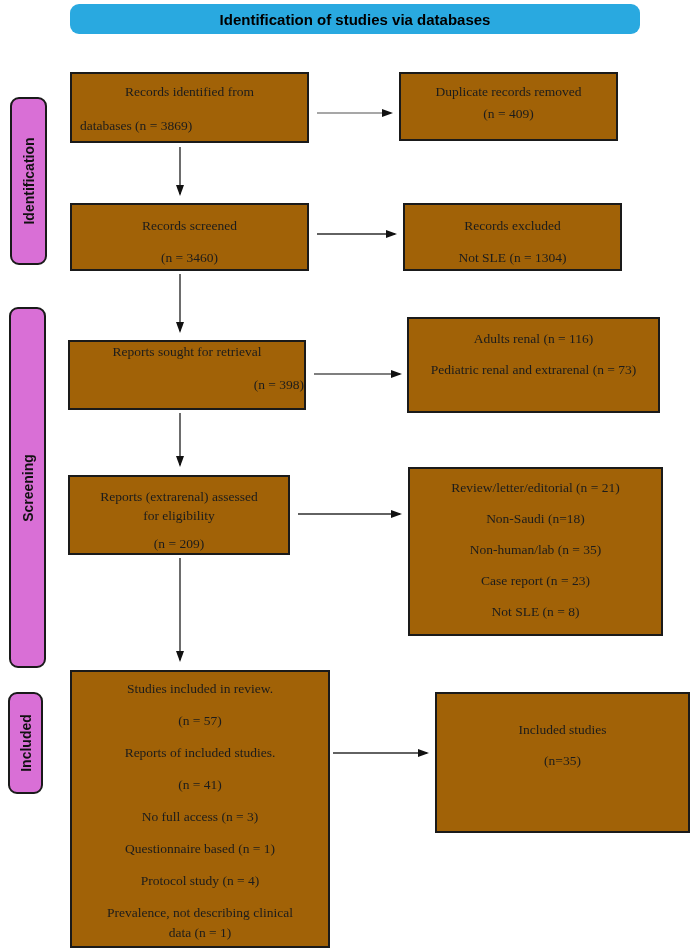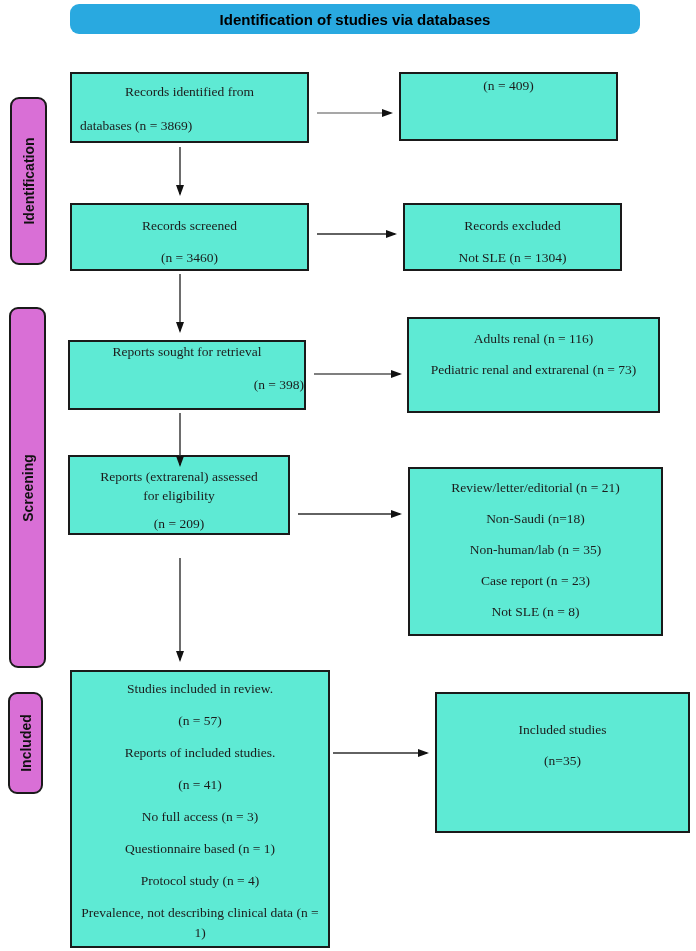--- a/index.html
+++ b/index.html
@@ -20,51 +20,51 @@
   }
   .stage span {
     transform:rotate(-90deg); white-space:nowrap;
     font-family:"Liberation Sans","DejaVu Sans",sans-serif;
     font-weight:bold; font-size:14px; color:#111;
   }
   .stage-identification { left:10px; top:97px;  width:37px; height:168px; }
   .stage-screening      { left:9px;  top:307px; width:37px; height:361px; }
   .stage-included       { left:8px;  top:692px; width:35px; height:102px; }
   .node {
-    position:absolute; background:#5eead4; border:2px solid #1a1a1a;
+    position:absolute; background:#a16207; border:2px solid #1a1a1a;
     box-sizing:border-box; font-size:13.5px; text-align:center; line-height:20px;
   }
   .b1 { left:70px;  top:72px;  width:239px; height:71px; }
   .r1 { left:399px; top:72px;  width:219px; height:69px; }
   .b2 { left:70px;  top:203px; width:239px; height:68px; }
   .r2 { left:403px; top:203px; width:219px; height:68px; }
   .b3 { left:68px;  top:340px; width:238px; height:70px; }
   .r3 { left:407px; top:317px; width:253px; height:96px; }
-  .b4 { left:68px;  top:455px; width:222px; height:80px; }
+  .b4 { left:68px;  top:475px; width:222px; height:80px; }
   .r4 { left:408px; top:467px; width:255px; height:169px; }
   .b5 { left:70px;  top:670px; width:260px; height:278px; }
   .r5 { left:435px; top:692px; width:255px; height:141px; }
   .ln { display:block; }
   .b1 .l1 { margin-top:8px; }
   .b1 .l2 { margin-top:14px; text-align:left; padding-left:8px; }
   .r1 .l1 { margin-top:8px; }
   .r1 .l2 { margin-top:2px; }
   .b2 .l1 { margin-top:11px; }
   .b2 .l2 { margin-top:12px; }
   .r2 .l1 { margin-top:11px; }
   .r2 .l2 { margin-top:12px; }
   .b3 .l1 { margin-top:0; }
   .b3 .l2 { margin-top:13px; text-align:right; padding-left:6px; }
   .r3 .l1 { margin-top:10px; }
   .r3 .l2 { margin-top:11px; padding:0 12px; }
   .b4 .l1 { margin-top:10px; padding:0 22px; line-height:19px; }
   .b4 .l2 { margin-top:9px; }
   .r4 .item { line-height:20px; margin-bottom:11px; }
   .r4 .item:first-child { margin-top:9px; }
-  .b5 .item { line-height:20px; margin-bottom:12px; padding:0 4px; }
+  .b5 .item { line-height:20px; margin-bottom:12px; padding:0 30px; }
   .b5 .item:first-child { margin-top:7px; }
   .r5 .l1 { margin-top:26px; }
   .r5 .l2 { margin-top:11px; }
   svg.arrows { position:absolute; left:0; top:0; pointer-events:none; }
 </style>
 </head>
 <body>
 
 <div class="flow">
 
@@ -81,20 +81,21 @@
   <div class="stage stage-included" style="background-color: rgb(217, 111, 214);">
     <span>Included</span>
   </div>
 
   <div class="node b1">
     <span class="ln l1">Records identified from</span>
     <span class="ln l2">databases (n = 3869)</span>
   </div>
 
   <div class="node r1">
+    <span class="ln l1">Duplicate records removed</span>
     <span class="ln l2">(n = 409)</span>
   </div>
 
   <div class="node b2">
     <span class="ln l1">Records screened</span>
     <span class="ln l2">(n = 3460)</span>
   </div>
 
   <div class="node r2">
     <span class="ln l1">Records excluded</span>

